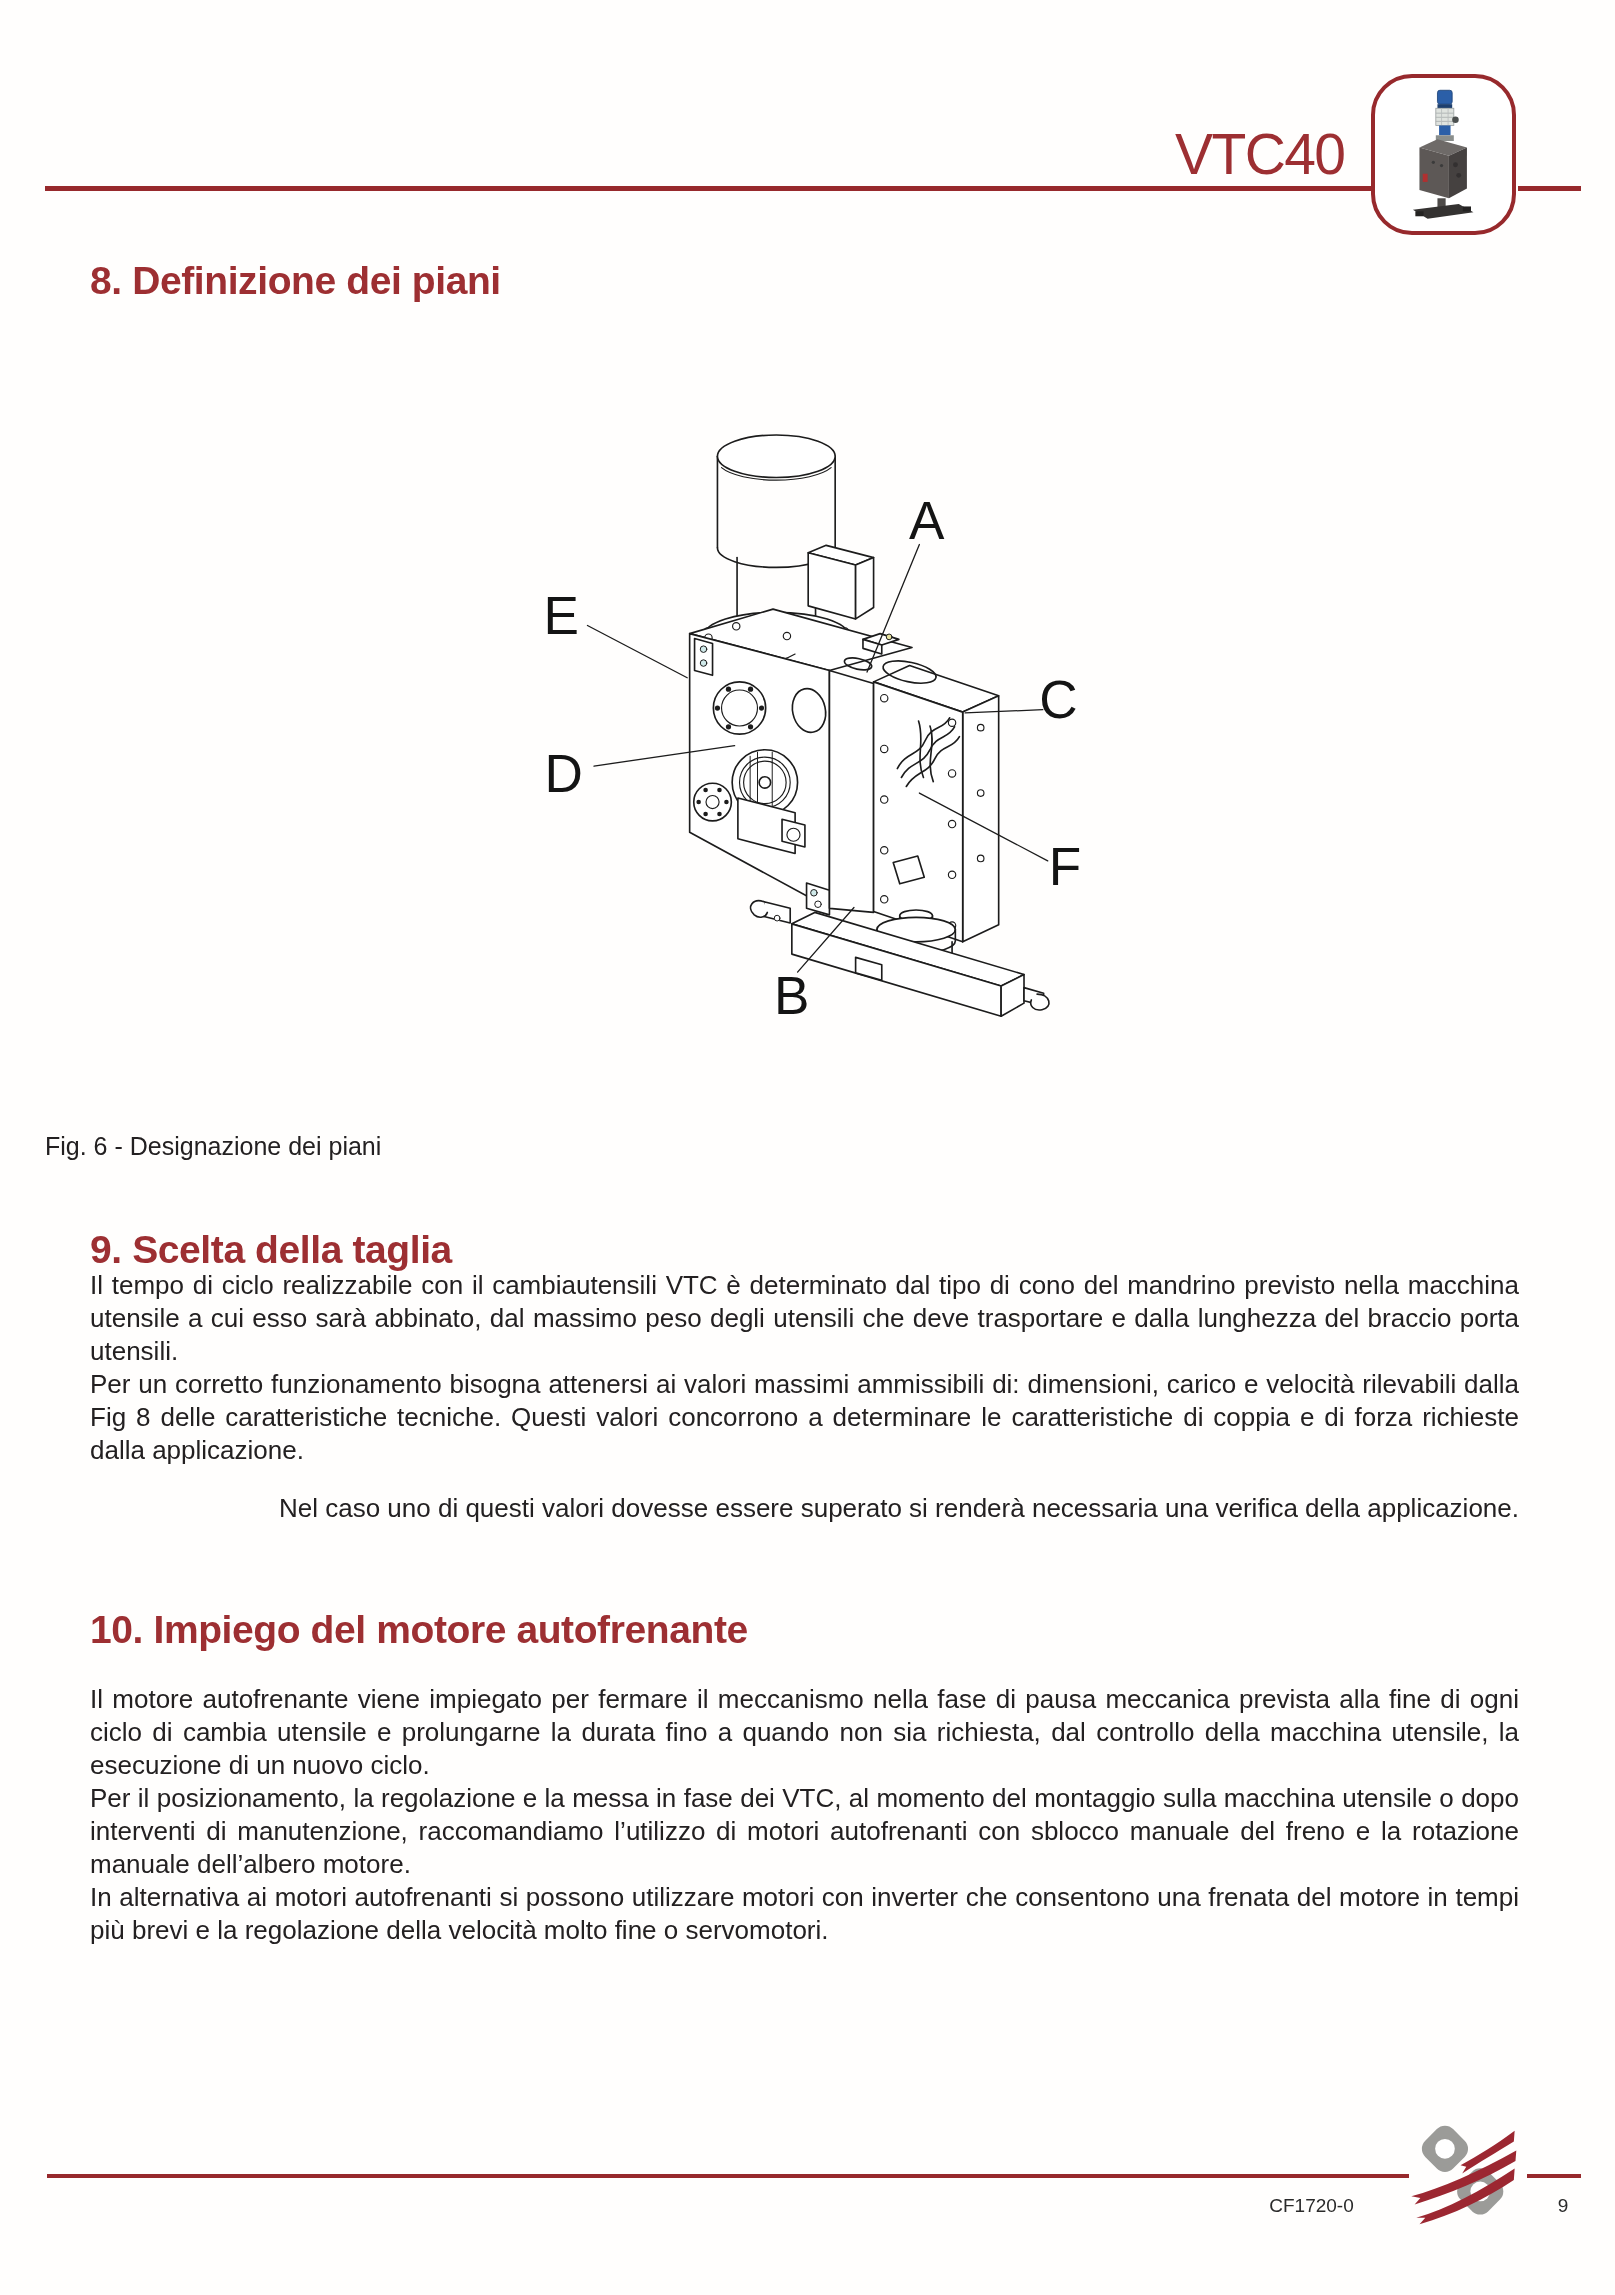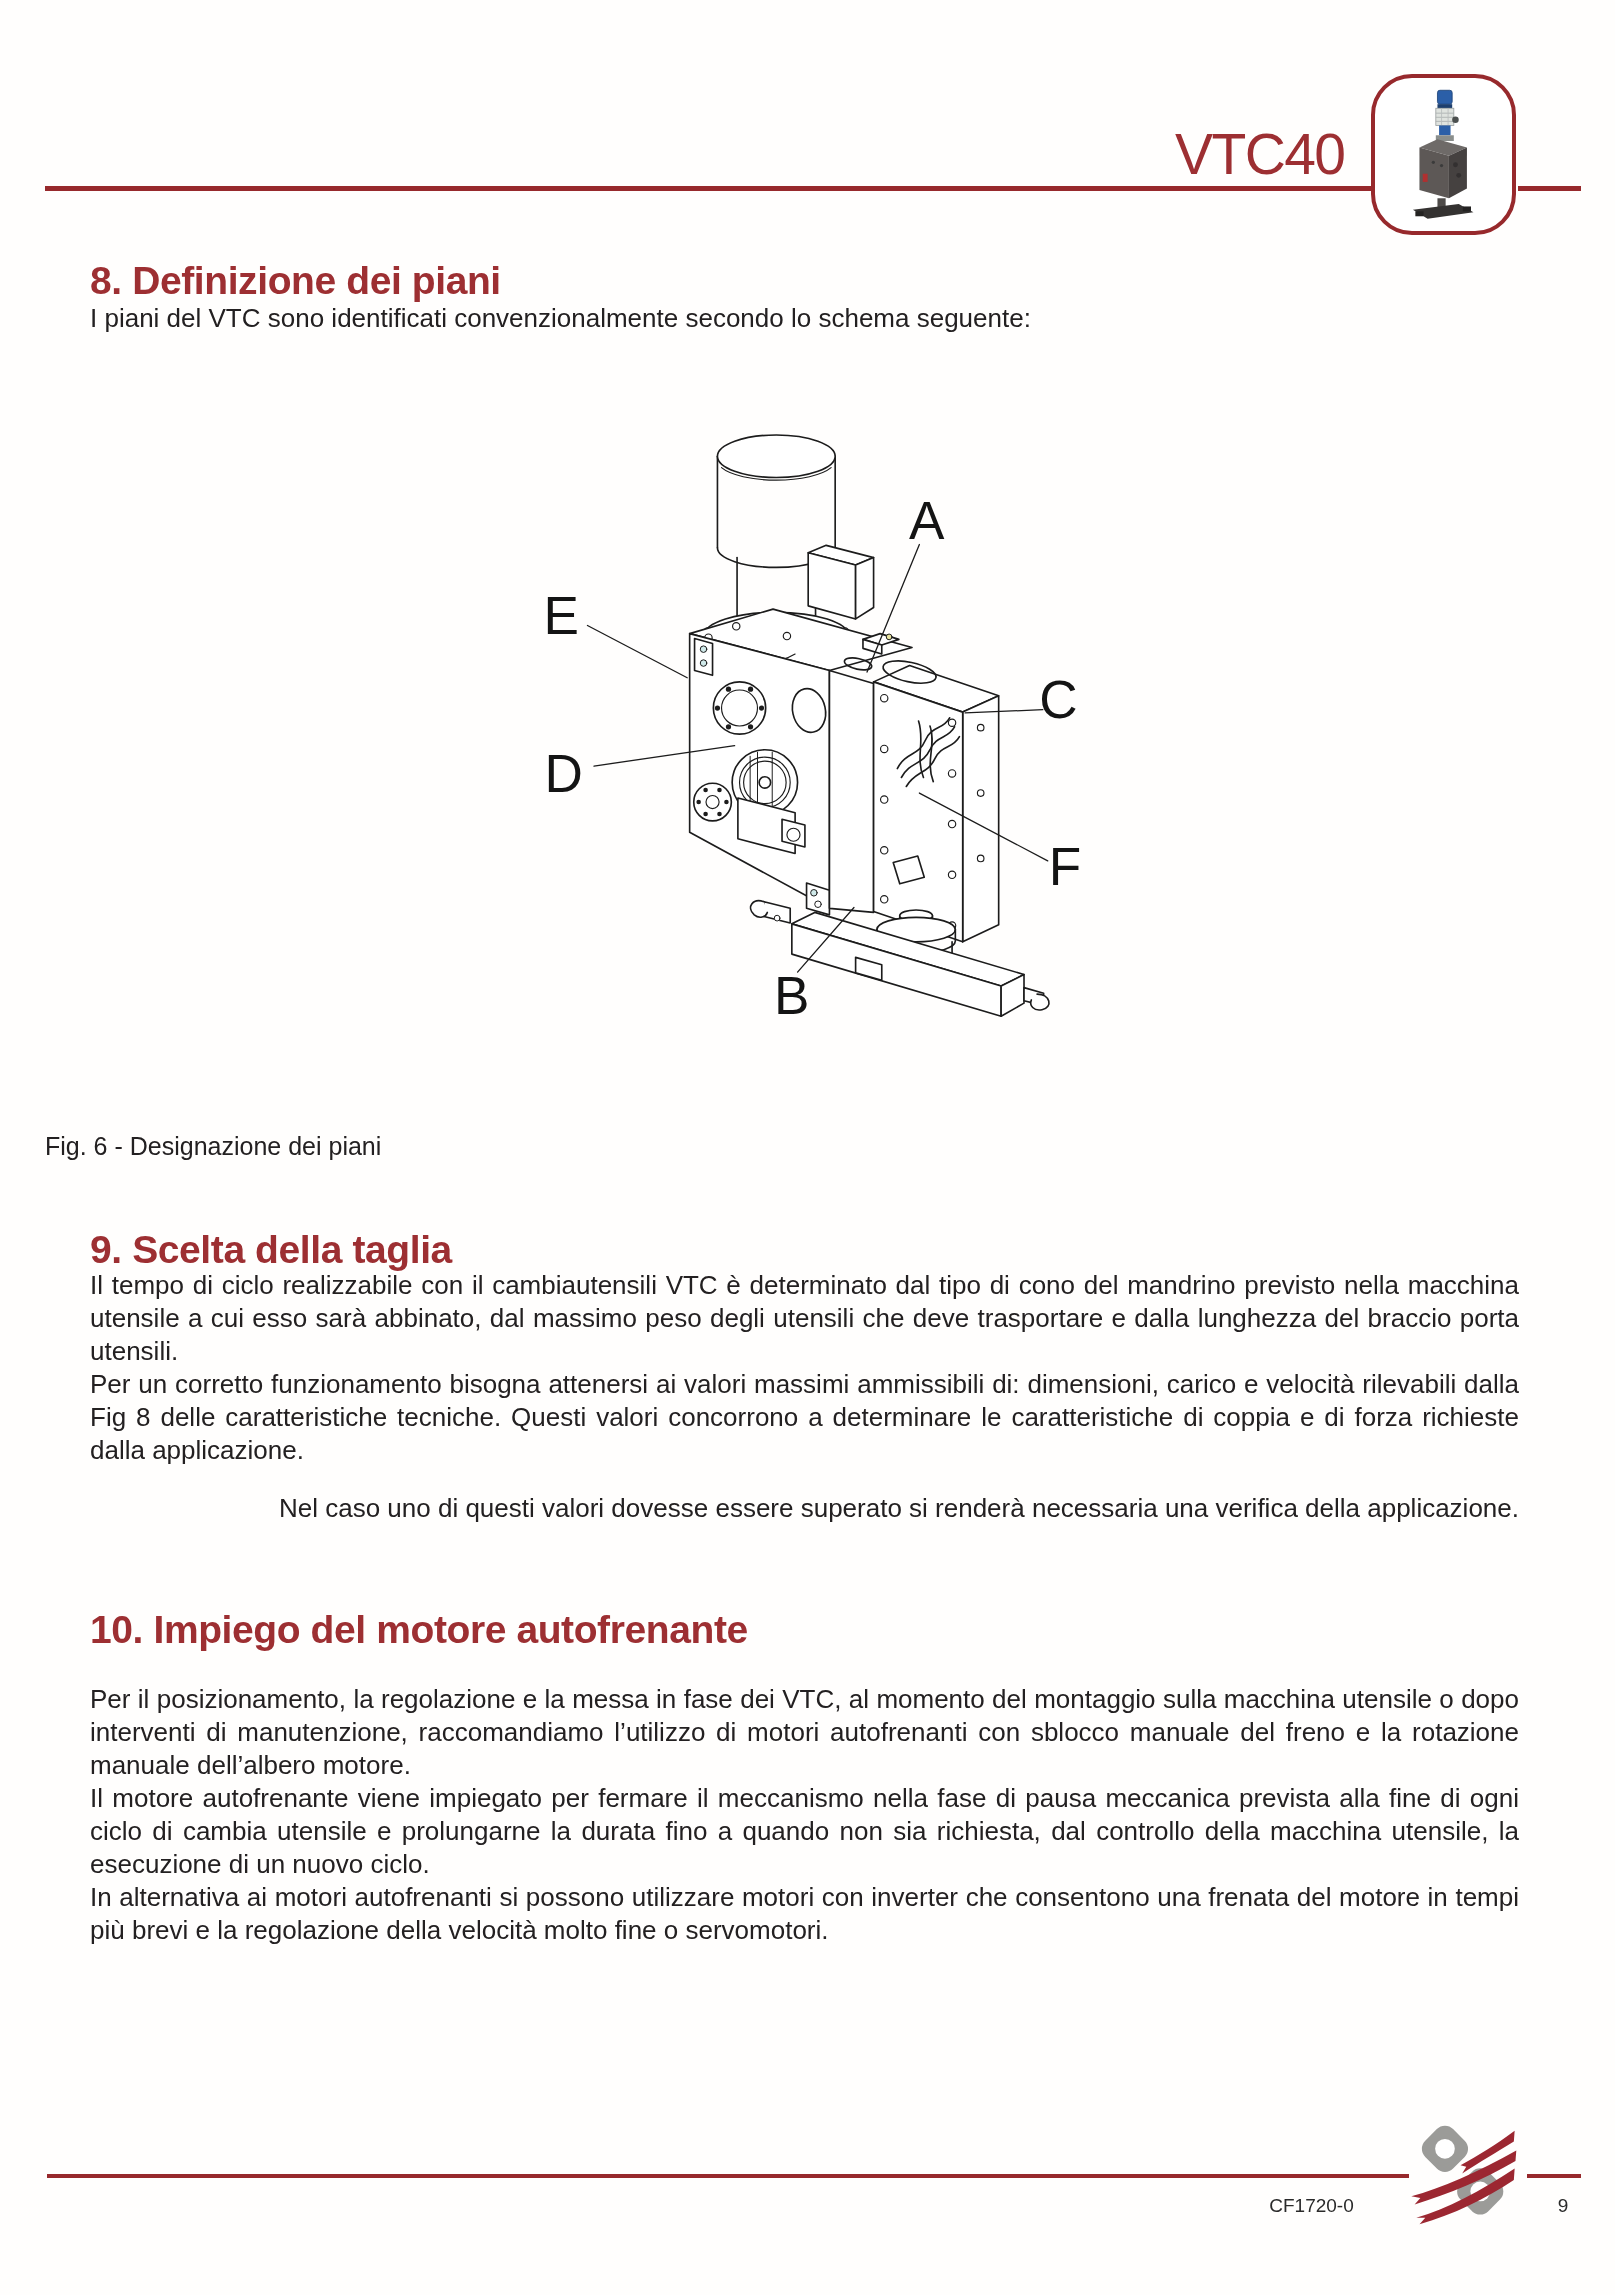--- a/index.html
+++ b/index.html
@@ -90,23 +90,20 @@
       <g>
         <rect x="53" y="136" width="10" height="11" fill="#4e4b49"></rect>
         <polygon points="23,150 79,143 97,153 41,161" fill="#343231"></polygon>
         <rect x="26" y="152" width="10" height="6" fill="#232221"></rect>
         <rect x="84" y="146" width="10" height="6" fill="#232221"></rect>
       </g>
     </svg>
   </div>
 
   <h1 class="sec-h h8">8. Definizione dei piani</h1>
-  <div class="body-block p8">
-    <p class="ragged">I piani del VTC sono identificati convenzionalmente secondo lo schema seguente:</p>
-  </div>
 
   <div class="figure-wrap">
     <svg viewBox="0 0 800 880">
       <g stroke="#1c1c1c" fill="#ffffff" stroke-width="2" stroke-linejoin="round" stroke-linecap="round">
 
         <g>
           <line x1="277" y1="88" x2="277" y2="200"></line>
           <line x1="421" y1="88" x2="421" y2="200"></line>
           <path d="M277,200 A72,24 0 0 0 421,200" fill="none"></path>
           <ellipse cx="349" cy="88" rx="72" ry="26"></ellipse>
@@ -274,22 +271,22 @@
 
   <h1 class="sec-h h9">9. Scelta della taglia</h1>
   <div class="body-block s9">
     <p>Il tempo di ciclo realizzabile con il cambiautensili VTC è determinato dal tipo di cono del mandrino previsto nella macchina utensile a cui esso sarà abbinato, dal massimo peso degli utensili che deve trasportare e dalla lunghezza del braccio porta utensili.</p>
     <p>Per un corretto funzionamento bisogna attenersi ai valori massimi ammissibili di: dimensioni, carico e velocità rilevabili dalla Fig 8 delle caratteristiche tecniche. Questi valori concorrono a determinare le caratteristiche di coppia e di forza richieste dalla applicazione.</p>
     <p class="ragged gap">Nel caso uno di questi valori dovesse essere superato si renderà necessaria una verifica della applicazione.</p>
   </div>
 
   <h1 class="sec-h h10">10. Impiego del motore autofrenante</h1>
   <div class="body-block s10">
+    <p>Il motore autofrenante viene impiegato per fermare il meccanismo nella fase di pausa meccanica prevista alla fine di ogni ciclo di cambia utensile e prolungarne la durata fino a quando non sia richiesta, dal controllo della macchina utensile, la esecuzione di un nuovo ciclo.</p>
     <p>Per il posizionamento, la regolazione e la messa in fase dei VTC, al momento del montaggio sulla macchina utensile o dopo interventi di manutenzione, raccomandiamo l’utilizzo di motori autofrenanti con sblocco manuale del freno e la rotazione manuale dell’albero motore.</p>
-    <p>Il motore autofrenante viene impiegato per fermare il meccanismo nella fase di pausa meccanica prevista alla fine di ogni ciclo di cambia utensile e prolungarne la durata fino a quando non sia richiesta, dal controllo della macchina utensile, la esecuzione di un nuovo ciclo.</p>
     <p>In alternativa ai motori autofrenanti si possono utilizzare motori con inverter che consentono una frenata del motore in tempi più brevi e la regolazione della velocità molto fine o servomotori.</p>
   </div>
 
   <div class="rule frule-l"></div>
   <div class="rule frule-r"></div>
   <div class="doc-code">CF1720-0</div>
   <div class="page-num">9</div>
 
   <div class="footer-logo">
     <svg viewBox="0 0 134 150" width="110" height="123">

